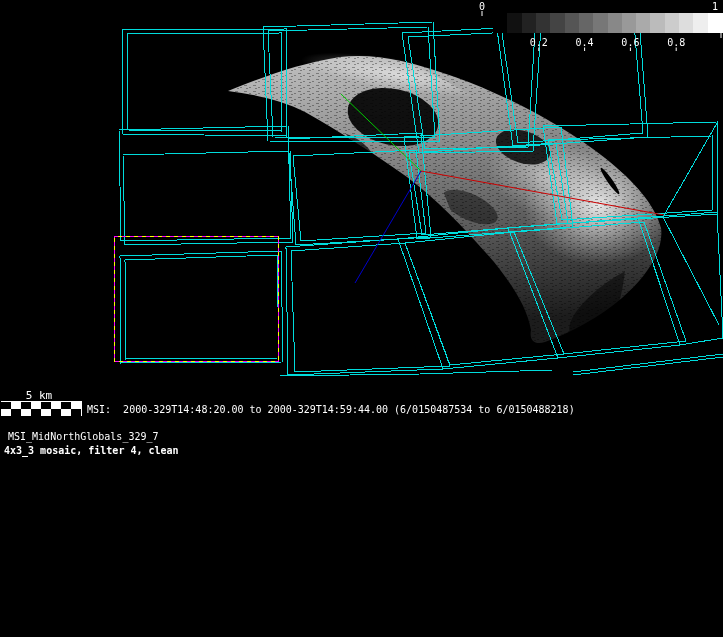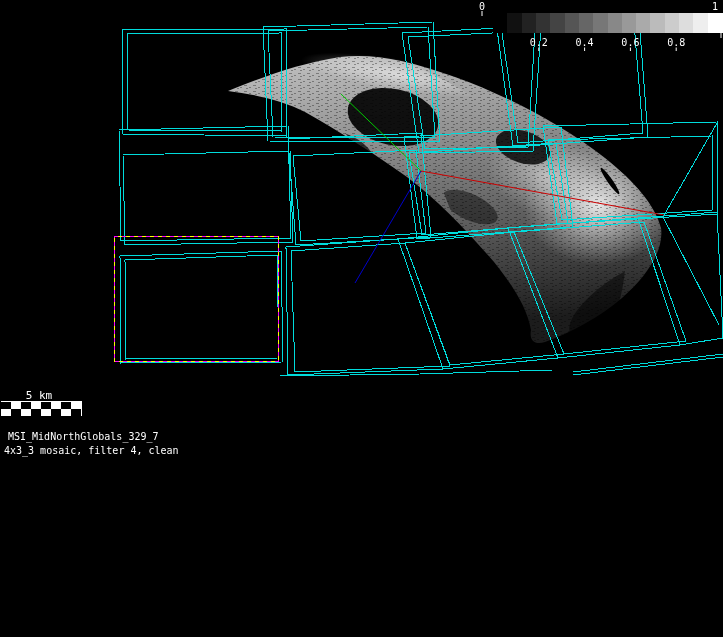--- a/index.html
+++ b/index.html
@@ -3,21 +3,21 @@
 <meta charset="utf-8">
 <style>
   html,body{margin:0;padding:0;background:#000;overflow:hidden;}
   #stage{position:relative;width:723px;height:637px;background:#000;
          font-family:"DejaVu Sans Mono",monospace;}
   #scene{position:absolute;left:0;top:0;}
   .txt{position:absolute;color:#fff;font-size:10px;line-height:12px;
        white-space:pre;font-family:"DejaVu Sans Mono",monospace;}
   #status-line{left:87px;top:404px;}
   #seq-name{left:8px;top:431px;}
-  #seq-desc{left:4px;top:445px;}
+  #seq-desc{left:4px;top:445px;font-weight:bold;}
 </style>
 </head>
 <body>
 
 <div id="stage">
   <svg id="scene" width="723" height="637" viewBox="0 0 723 637">
     <defs>
       <linearGradient id="gBody" x1="0" y1="0" x2="0.15" y2="1">
         <stop offset="0%" stop-color="#c4c4c4"></stop>
         <stop offset="35%" stop-color="#8e8e8e"></stop>
@@ -132,15 +132,16 @@
         <rect x="31" y="409" width="10" height="7" fill="#000000" shape-rendering="crispEdges"></rect>
         <rect x="41" y="409" width="10" height="7" fill="#ffffff" shape-rendering="crispEdges"></rect>
         <rect x="51" y="409" width="10" height="7" fill="#000000" shape-rendering="crispEdges"></rect>
         <rect x="61" y="409" width="10" height="7" fill="#ffffff" shape-rendering="crispEdges"></rect>
         <rect x="71" y="409" width="10" height="7" fill="#000000" shape-rendering="crispEdges"></rect>
         <line x1="1" y1="401.5" x2="82" y2="401.5" stroke="#fff"></line>
         <line x1="81.5" y1="401" x2="81.5" y2="416" stroke="#fff"></line>
         <text x="39" y="399" fill="#fff" font-size="11" text-anchor="middle" font-family="DejaVu Sans Mono, monospace">5 km</text>
       </g>
     </svg>
+  <div id="status-line" class="txt">MSI:  2000-329T14:48:20.00 to 2000-329T14:59:44.00 (6/0150487534 to 6/0150488218)</div>
   <div id="seq-name" class="txt">MSI_MidNorthGlobals_329_7</div>
   <div id="seq-desc" class="txt">4x3_3 mosaic, filter 4, clean</div>
 </div>
 
 </body></html>

